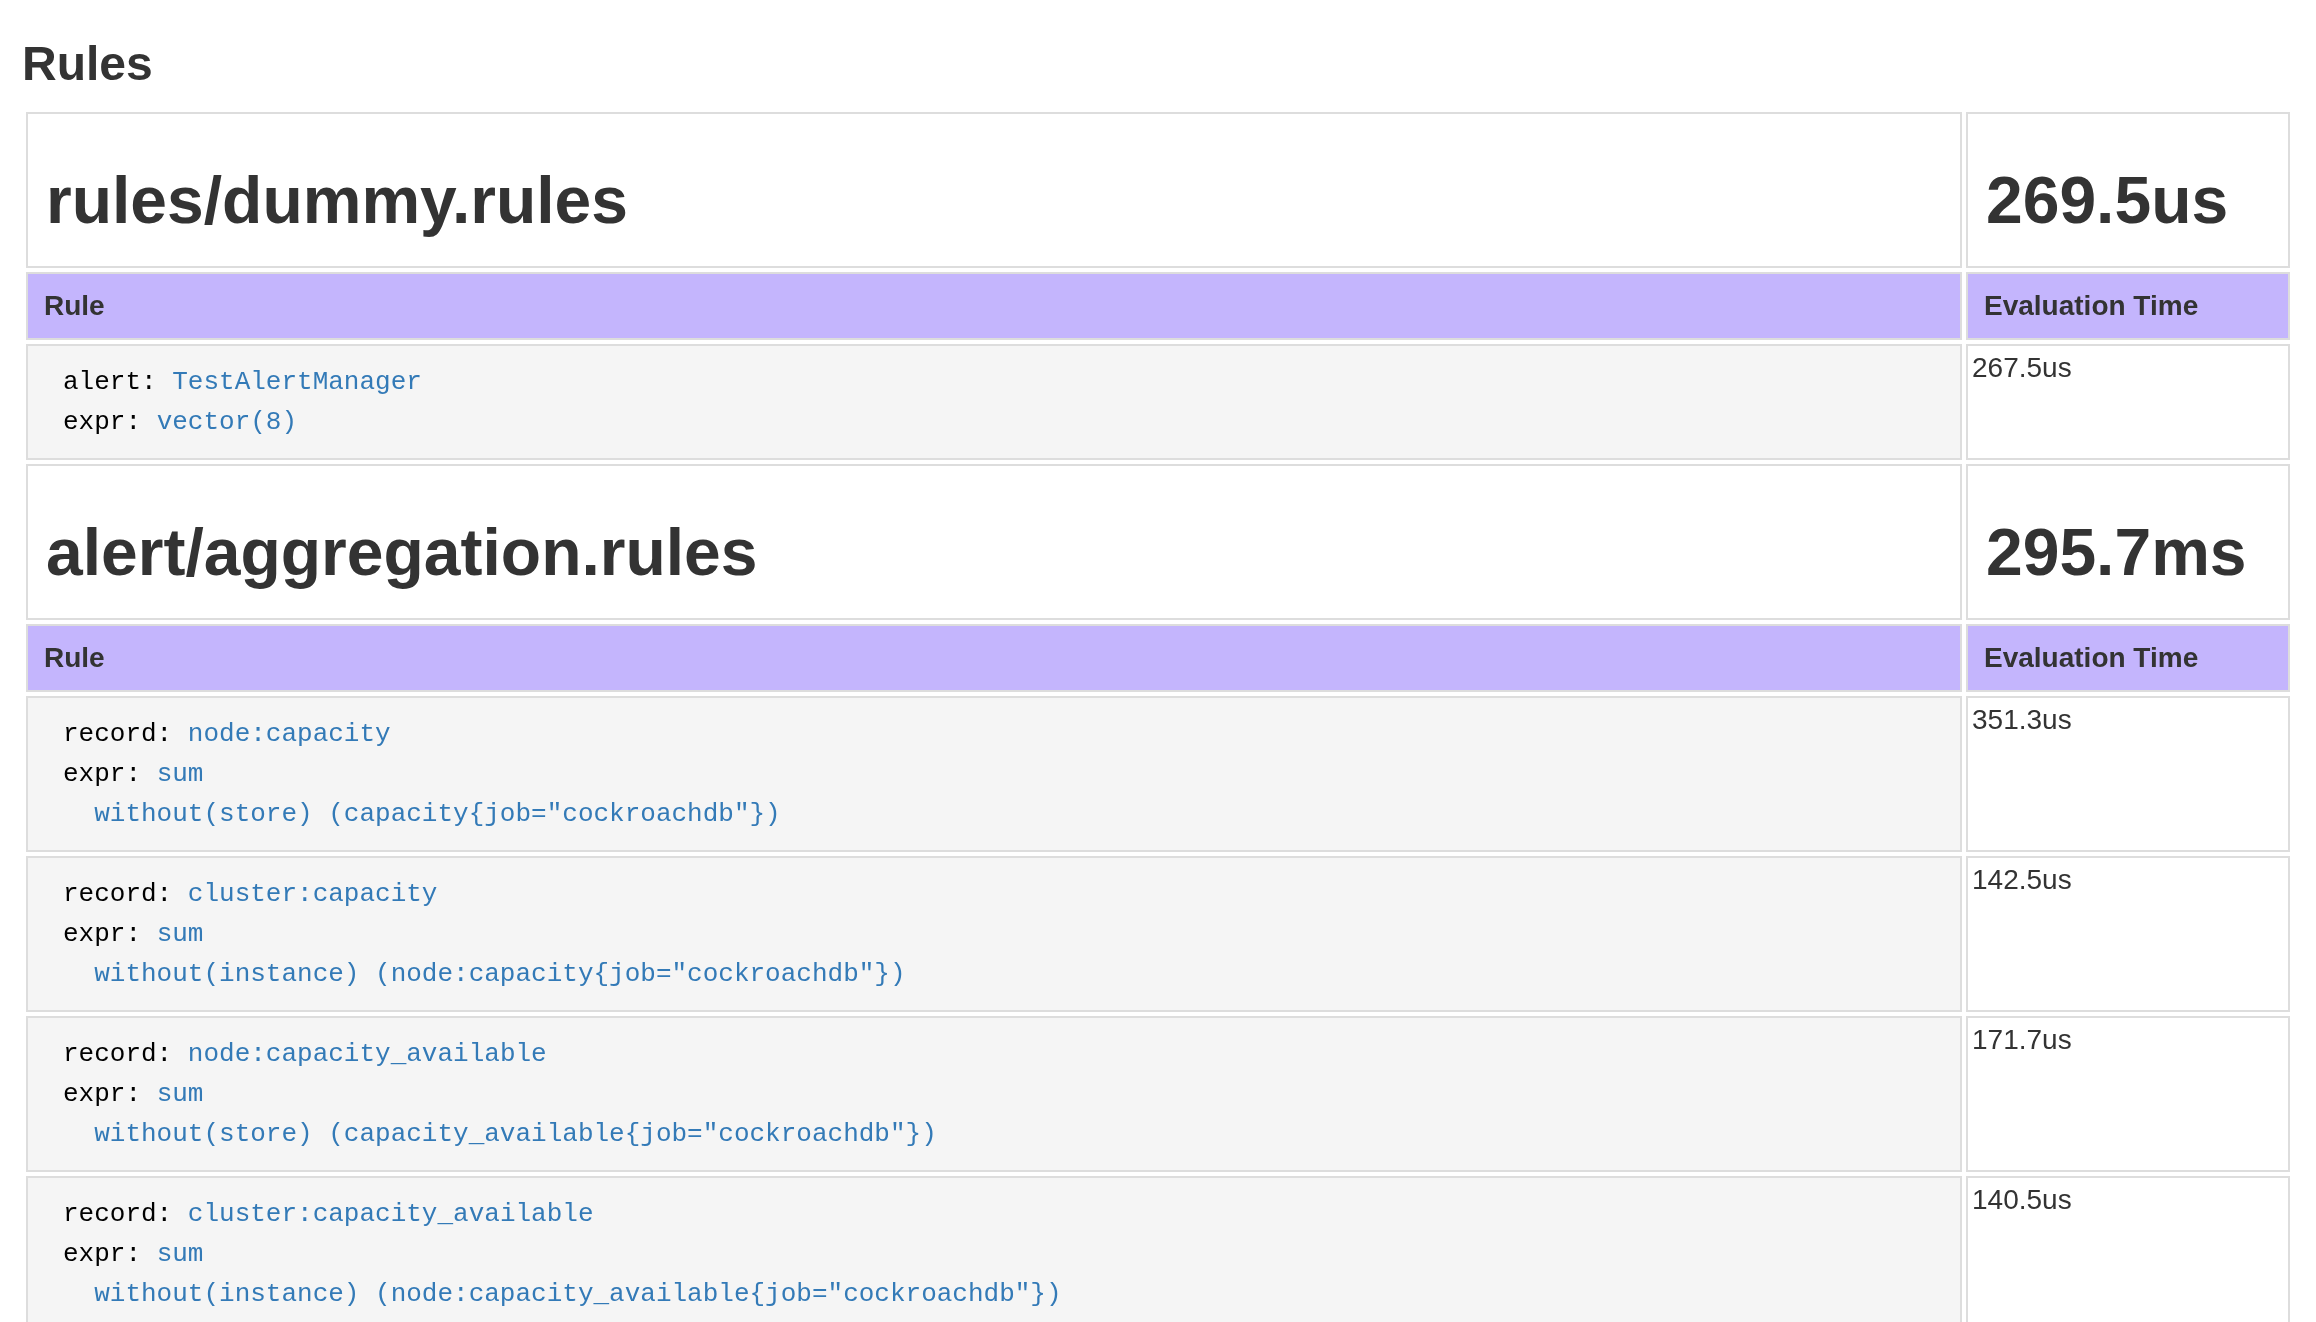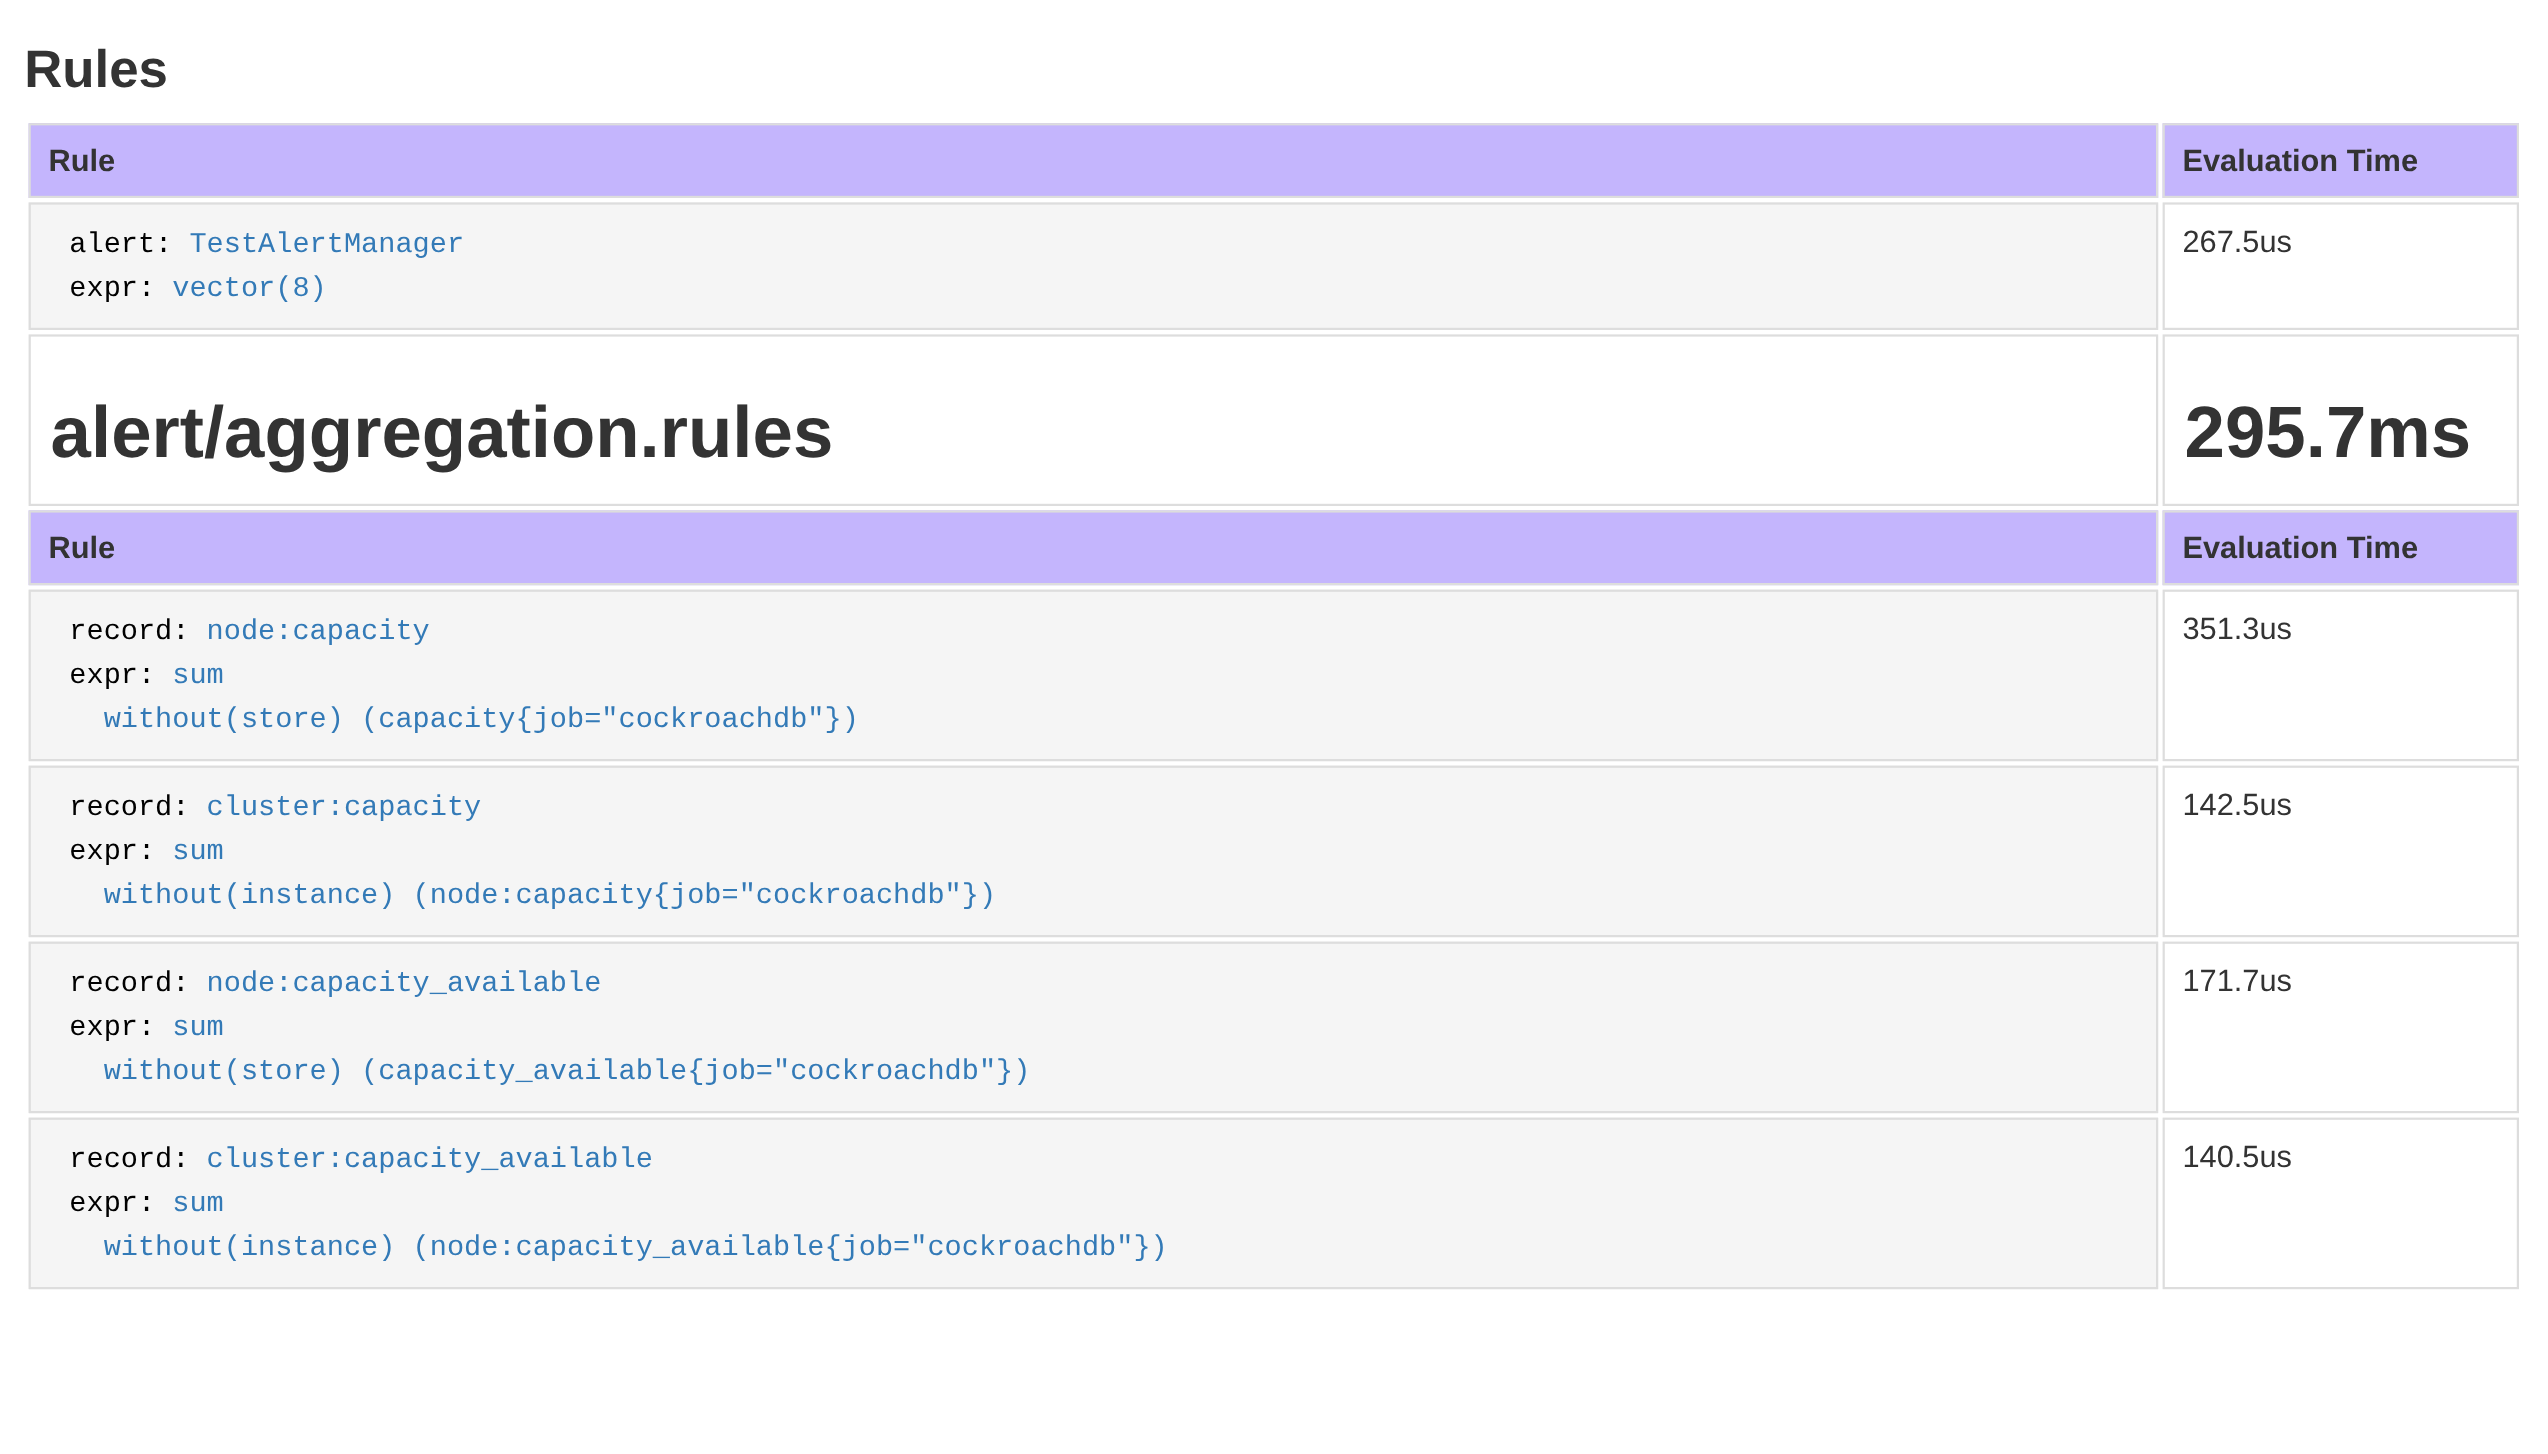--- a/index.html
+++ b/index.html
@@ -58,38 +58,46 @@
     color: #000000;
   }
   .code .line { white-space: pre; }
   a.lnk {
     color: #337ab7;
     text-decoration: none;
     cursor: pointer;
   }
   td.eval-cell {
     background: #ffffff;
-    padding: 16px;
+    padding: 4px;
     font-size: 28px;
     line-height: 36px;
     color: #333333;
   }
 </style>
 </head>
 <body>
 
 <h1 class="page-title">Rules</h1>
 
 <table class="rules-table">
   <colgroup>
     <col class="col-rule">
     <col class="col-eval">
   </colgroup>
   <tbody>
 
+    <tr>
+      <td class="file-cell">
+        <span class="file-name">rules/dummy.rules</span>
+      </td>
+      <td class="file-cell">
+        <span class="file-eval-total">269.5us</span>
+      </td>
+    </tr>
     <tr>
       <th class="th-cell">Rule</th>
       <th class="th-cell">Evaluation Time</th>
     </tr>
     <tr>
       <td class="rule-cell">
         <div class="code">
           <div class="line"><span class="plain">alert: </span><a class="lnk">TestAlertManager</a></div>
           <div class="line"><span class="plain">expr: </span><a class="lnk">vector(8)</a></div>
         </div>

